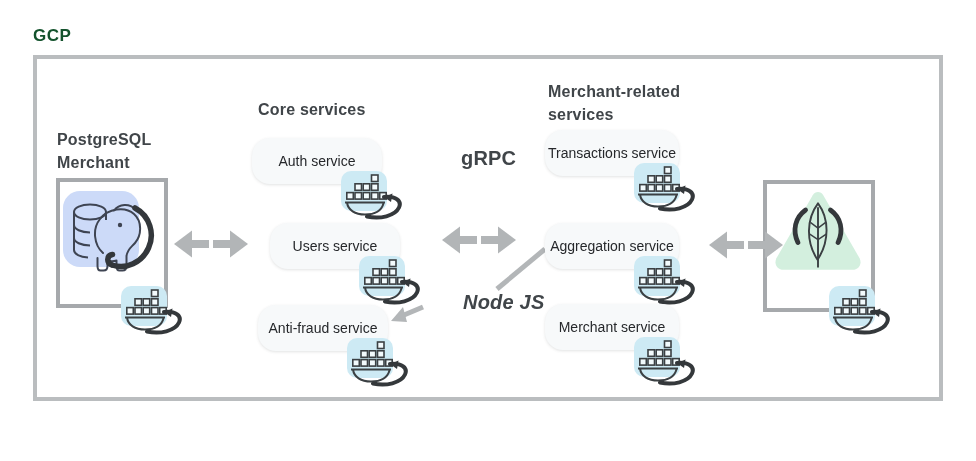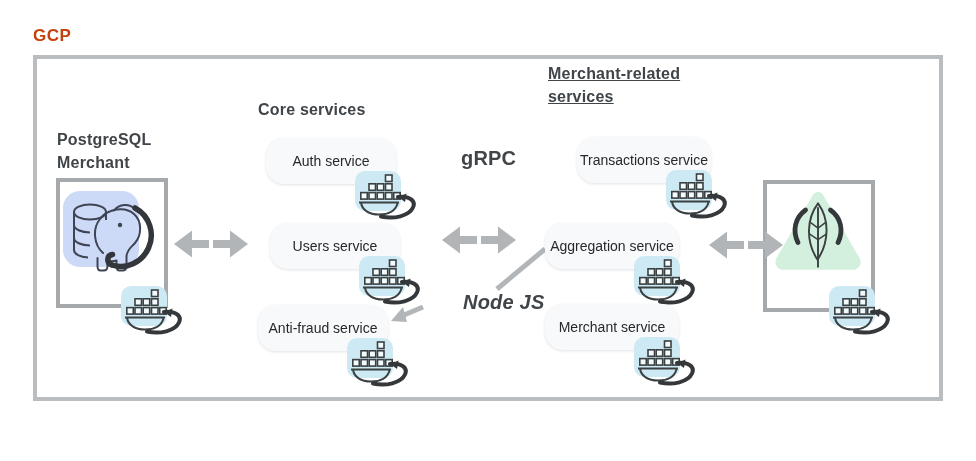--- a/index.html
+++ b/index.html
@@ -2,48 +2,48 @@
 <html style="--outer-border: #babdbf; --container-border: #a6a9ac; --arrow: #b2b5b7; --heading-text: #404549; --service-text: #26282b; --service-box-bg: #f7f9fa; --docker-icon-bg: #cdeaf4; --postgresql-icon-bg: #ccdaf8; --mongodb-icon-bg: #d3efde; --icon-outline: #3b4043;"><head>
 <meta charset="utf-8">
 <style>
   html,body{margin:0;padding:0;background:#ffffff;}
   body{font-family:"Liberation Sans",sans-serif;}
   .stage{position:relative;width:976px;height:461px;background:#ffffff;overflow:hidden;}
 
   .gcp-border{position:absolute;left:33px;top:55px;width:910px;height:346px;
     border:4px solid var(--outer-border,#babdbf);box-sizing:border-box;}
   .gcp-label{position:absolute;left:33px;top:26px;font-weight:bold;font-size:17px;
-    letter-spacing:.5px;color:#c2410c;}
+    letter-spacing:.5px;color:#14532d;}
 
   .container-box{position:absolute;border:4px solid var(--container-border,#a6a9ac);
     box-sizing:border-box;}
   .pg-box{left:56px;top:178px;width:112px;height:130px;}
   .mongo-box{left:763px;top:180px;width:112px;height:132px;}
 
   .heading{position:absolute;font-weight:bold;font-size:16px;line-height:1.45;
     color:var(--heading-text,#404549);letter-spacing:.2px;}
   #core-heading{left:258px;top:77px;margin-top:21px;}
-  #merchant-heading{left:548px;top:62px;width:152px;text-decoration:underline;}
+  #merchant-heading{left:548px;top:80px;width:152px;}
   #pg-label{left:57px;top:128px;width:112px;}
   #mongo-label{left:768px;top:128px;width:110px;}
 
   .conn-label{position:absolute;font-weight:bold;font-size:20px;
     color:var(--heading-text,#404549);letter-spacing:.2px;margin-left:40px;}
   #grpc-label{left:421px;top:147px;}
   #nodejs-label{left:423px;top:291px;font-style:italic;}
 
   .svc{position:absolute;width:130px;height:46px;border-radius:18px;
     background:var(--service-box-bg,#f7f9fa);
     box-shadow:0 1px 3px rgba(60,64,67,.15);
     display:flex;align-items:center;justify-content:center;
     font-size:14px;color:var(--service-text,#26282b);}
-  #svc-auth {left:266px;top:138px;}
+  #svc-auth {left:252px;top:138px;}
   #svc-users{left:270px;top:223px;}
   #svc-fraud{left:258px;top:305px;}
-  #svc-trans{left:545px;top:137px;width:134px;margin-left:32px;}
+  #svc-trans{left:545px;top:130px;width:134px;}
   #svc-aggr {left:545px;top:223px;width:134px;}
   #svc-merch{left:545px;top:304px;width:134px;text-align:center;}
 
   svg.docker{position:absolute;width:66px;height:54px;overflow:visible;}
   .svc svg.docker{left:88px;top:28px;}
   #pg-docker{left:120px;top:281px;}
   #mongo-docker{left:828px;top:281px;}
 
   .pg-icon{position:absolute;left:63px;top:187px;width:100px;height:100px;overflow:visible;}
   .mongo-icon{position:absolute;left:770px;top:188px;width:96px;height:88px;overflow:visible;}

